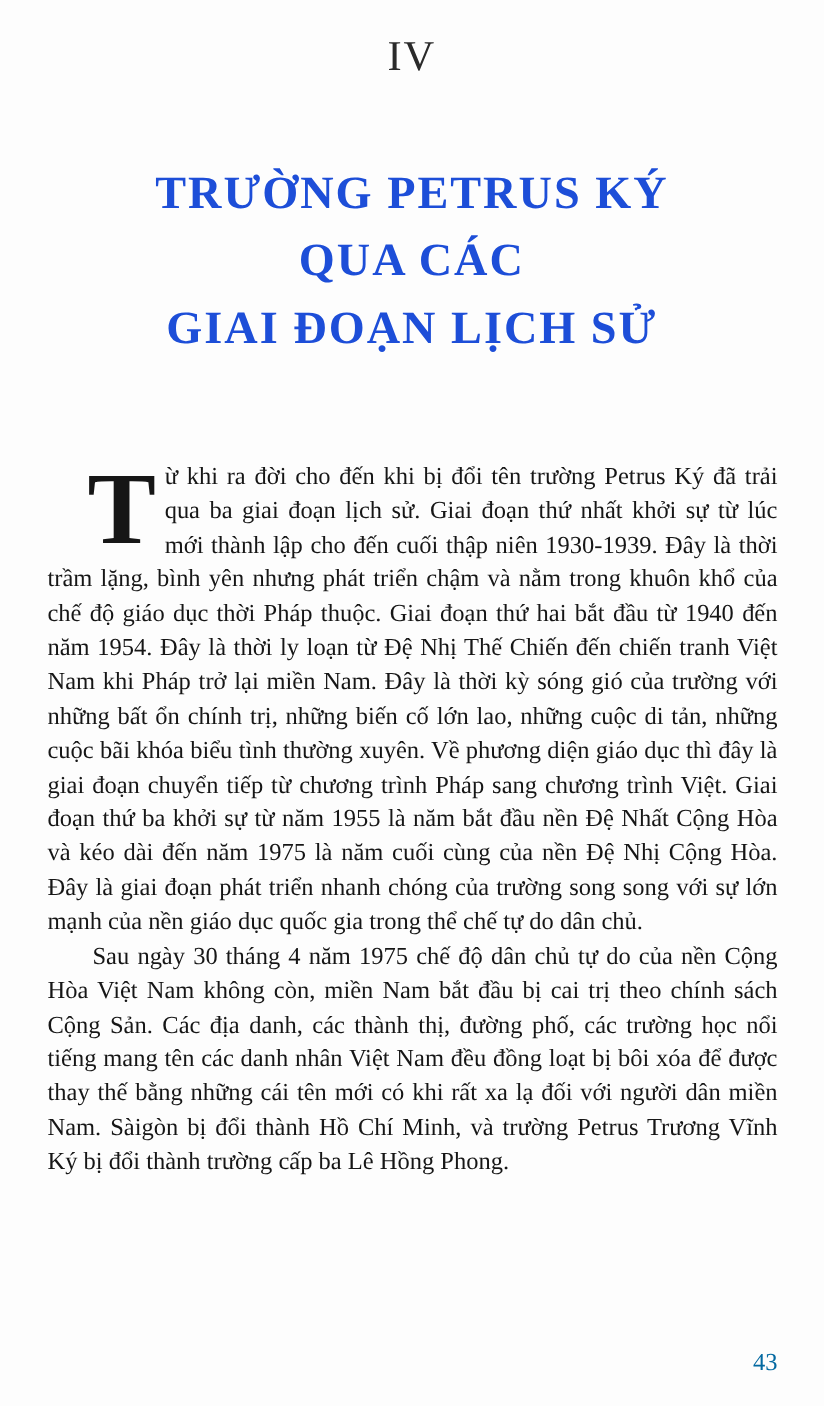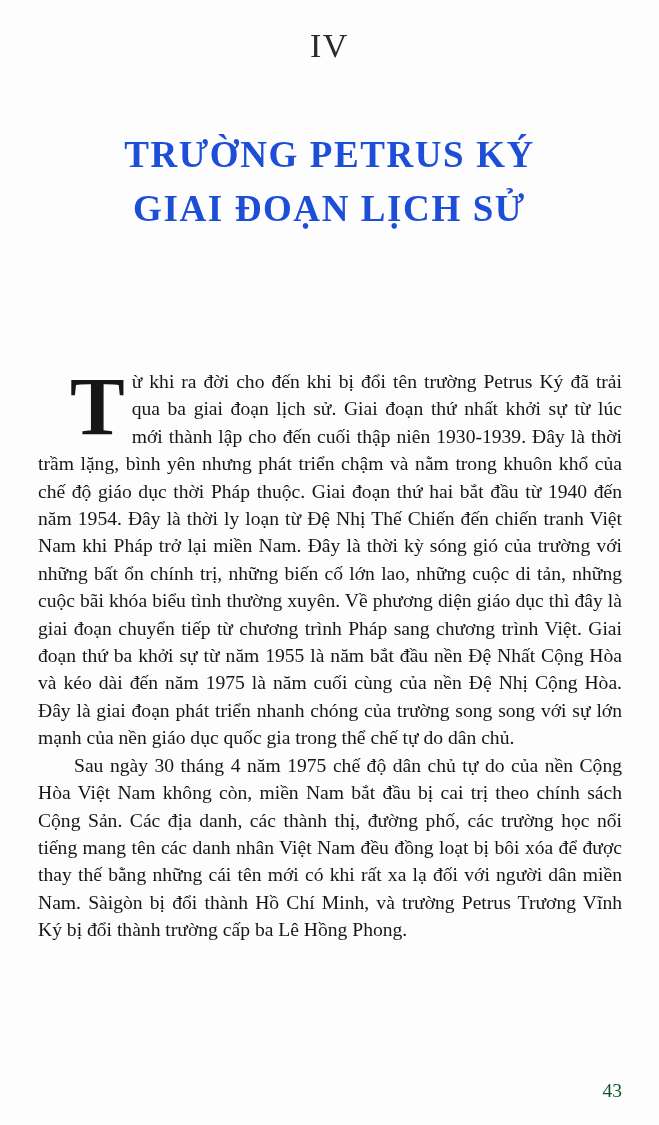--- a/index.html
+++ b/index.html
@@ -102,32 +102,33 @@
 
   
   .page-number {
     position: absolute;
     left: 0;
     top: 1078px;
     width: 622px;
     text-align: right;
     font-size: 19.6px;
     line-height: 26px;
-    color: #14532d;
+    color: #0369a1;
   }
 </style>
 </head>
 <body>
 
 <div class="page">
 
   <div class="chapter-number">IV</div>
 
   <div class="title-block">
     <span class="title-line title-line-1">TRƯỜNG PETRUS KÝ</span>
+    <span class="title-line title-line-2">QUA CÁC</span>
     <span class="title-line title-line-3">GIAI ĐOẠN LỊCH SỬ</span>
   </div>
 
   <div class="body-block">
     <p class="para"><span class="dropcap">T</span><span>ừ khi ra đời cho đến khi bị đổi tên trường Petrus Ký đã trải qua ba giai đoạn lịch sử. Giai đoạn thứ nhất khởi sự từ lúc mới thành lập cho đến cuối thập niên 1930-1939. Đây là thời trầm lặng, bình yên nhưng phát triển chậm và nằm trong khuôn khổ của chế độ giáo dục thời Pháp thuộc. Giai đoạn thứ hai bắt đầu từ 1940 đến năm 1954. Đây là thời ly loạn từ Đệ Nhị Thế Chiến đến chiến tranh Việt Nam khi Pháp trở lại miền Nam. Đây là thời kỳ sóng gió của trường với những bất ổn chính trị, những biến cố lớn lao, những cuộc di tản, những cuộc bãi khóa biểu tình thường xuyên. Về phương diện giáo dục thì đây là giai đoạn chuyển tiếp từ chương trình Pháp sang chương trình Việt. Giai đoạn thứ ba khởi sự từ năm 1955 là năm bắt đầu nền Đệ Nhất Cộng Hòa và kéo dài đến năm 1975 là năm cuối cùng của nền Đệ Nhị Cộng Hòa. Đây là giai đoạn phát triển nhanh chóng của trường song song với sự lớn mạnh của nền giáo dục quốc gia trong thể chế tự do dân chủ.</span></p>
 
     <p class="para para-indent"><span>Sau ngày 30 tháng 4 năm 1975 chế độ dân chủ tự do của nền Cộng Hòa Việt Nam không còn, miền Nam bắt đầu bị cai trị theo chính sách Cộng Sản. Các địa danh, các thành thị, đường phố, các trường học nổi tiếng mang tên các danh nhân Việt Nam đều đồng loạt bị bôi xóa để được thay thế bằng những cái tên mới có khi rất xa lạ đối với người dân miền Nam. Sàigòn bị đổi thành Hồ Chí Minh, và trường Petrus Trương Vĩnh Ký bị đổi thành trường cấp ba Lê Hồng Phong.</span></p>
   </div>
 
   <div class="page-number">43</div>

